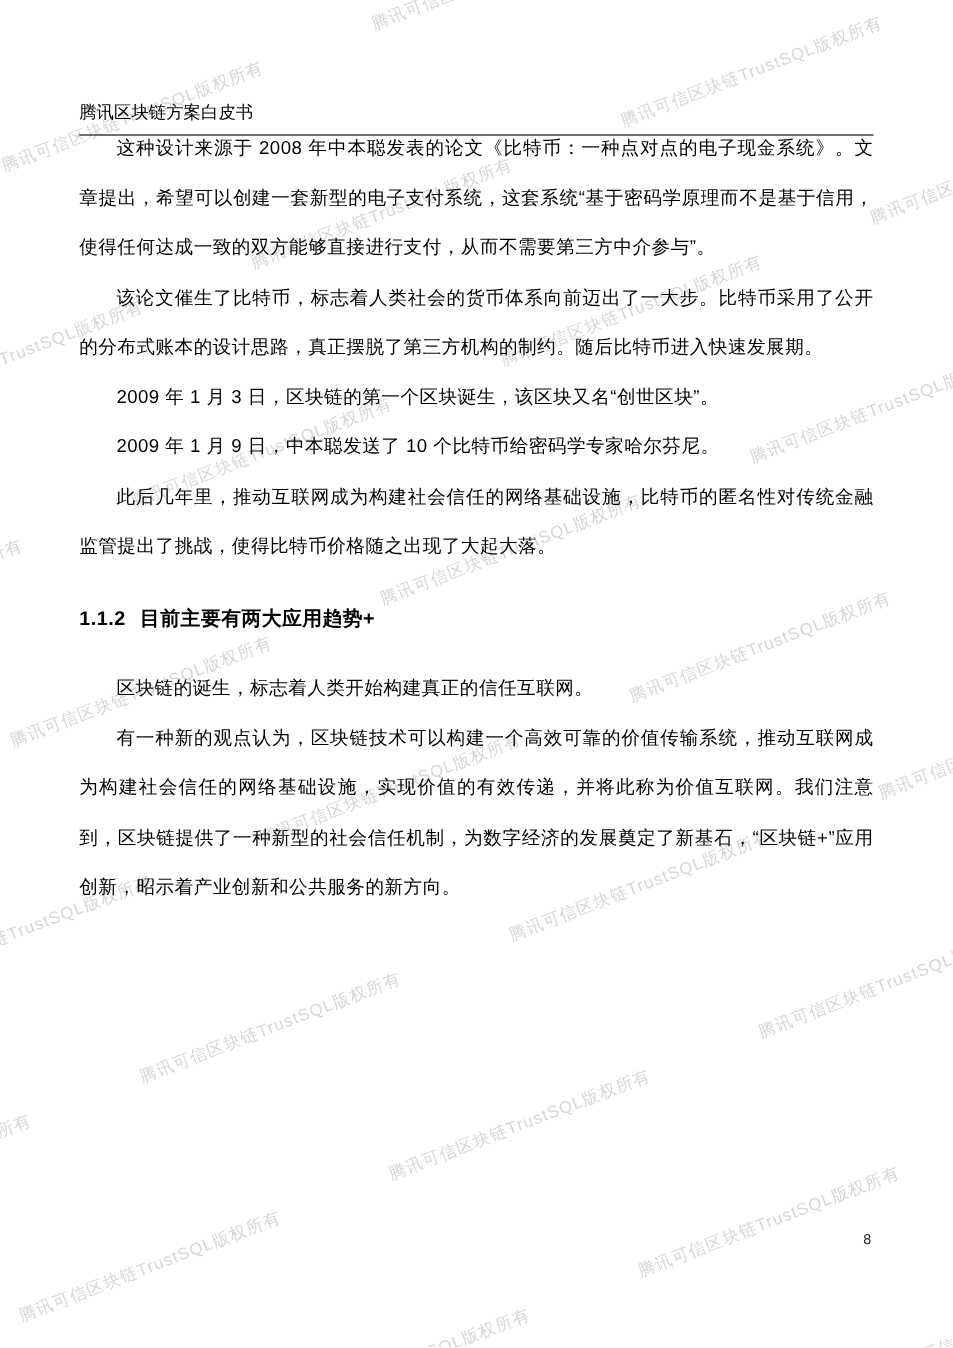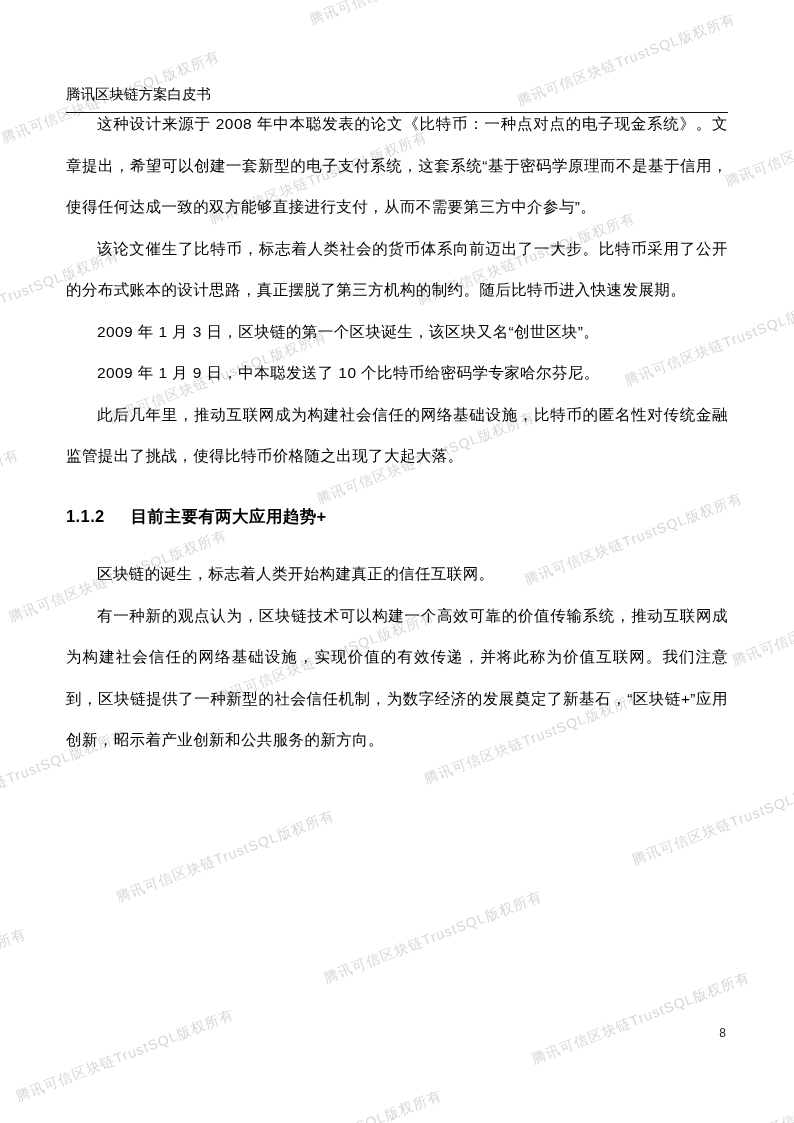--- a/index.html
+++ b/index.html
@@ -58,21 +58,21 @@
     text-indent: 2em;
   }
   .content h2.section-heading {
     margin: 19px 0 16px 0;
     font-size: 16.5px;
     line-height: 41.5px;
     font-weight: bold;
     text-indent: 0;
     text-align: left;
   }
-  .content h2.section-heading .h-num { margin-right: 26px; }
+  .content h2.section-heading .h-num { margin-right: 12px; }
   
   .page-number {
     position: absolute;
     right: 68px;
     top: 1026px;
     font-size: 12px;
     color: #222222;
     z-index: 2;
   }
 </style>

